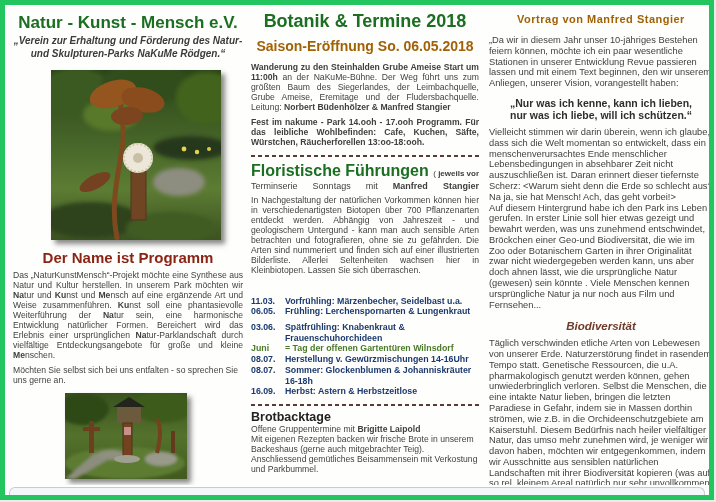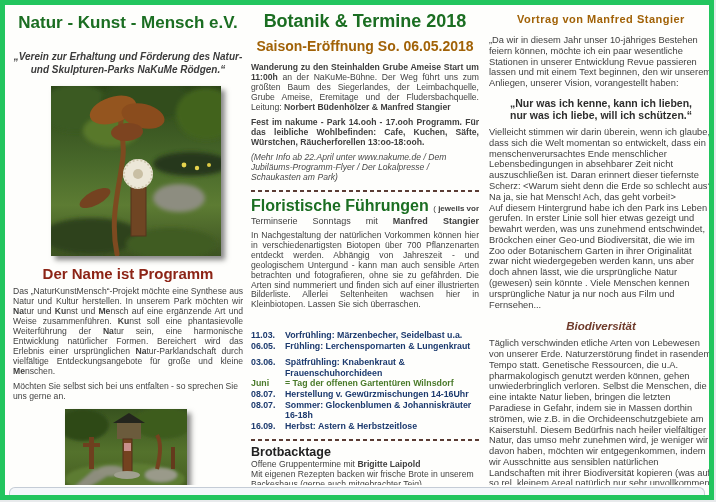--- a/index.html
+++ b/index.html
@@ -14,21 +14,21 @@
   }
   .col{position:absolute;top:0;bottom:10px;overflow:hidden;}
   .col-left{left:8px;width:230px;}
   .col-mid{left:246px;width:228px;}
   .col-right{left:484px;width:224px;}
 
   h1,h2,h3,p{margin:0;padding:0;}
   .green-title{color:var(--heading_green,#1b6e22);font-size:17px;font-weight:bold;text-align:center;margin-top:8px;}
   .mid-title{font-size:18px;margin-top:6px;}
   .right-title{font-size:17px;margin-top:10px;letter-spacing:1px;}
-  .subtitle{color:#3c3c3c;font-size:10px;font-weight:bold;font-style:italic;text-align:center;line-height:1.25;margin-top:18px;}
+  .subtitle{color:#3c3c3c;font-size:10px;font-weight:bold;font-style:italic;text-align:center;line-height:1.25;margin-top:2px;}
   .dark-subtitle{color:#a16207;font-size:14px;font-weight:bold;text-align:center;margin-top:6px;}
   .right-sub{font-size:11px;margin-top:8px;letter-spacing:.5px;}
   .maroon-heading{color:var(--heading_maroon,#8c2416);font-size:15px;font-weight:bold;text-align:center;margin-top:9px;}
   .black-heading{color:#222;font-size:12.5px;font-weight:bold;margin-top:4px;}
   .body{color:var(--body,#3f3f3f);font-size:8.6px;line-height:1.16;margin-top:5px;}
   .just{text-align:justify;}
   .italicp{font-style:italic;color:#4a4a4a;}
   .rbody{color:var(--body,#3f3f3f);font-size:9.3px;line-height:1.16;margin-top:6px;text-align:left;}
   .nogap{margin-top:0;}
   .quote{color:#2e2e2e;font-size:10.5px;font-weight:bold;text-align:center;line-height:1.15;margin-top:8px;}
@@ -141,21 +141,20 @@
     <p class="caption-red">Erleben Sie Kunst und Natur einfach mal anders.</p>
 
   </div>
 
   <div class="col col-mid">
     <h1 class="green-title mid-title">Botanik &amp; Termine 2018</h1>
     <h2 class="dark-subtitle">Saison-Eröffnung So. 06.05.2018</h2>
 
     <p class="body just" style="margin-top:9px;"><span style="font-weight: bold;">Wanderung zu den Steinhalden Grube Ameise Start um 11:00h</span><span> an der NaKuMe-Bühne. Der Weg führt uns zum größten Baum des Siegerlandes, der Leimbachquelle, Grube Ameise, Eremitage und der Fludersbachquelle. Leitung: </span><span style="font-weight: bold;">Norbert Büdenhölzer &amp; Manfred Stangier</span></p>
     <p class="body just"><span style="font-weight: bold;">Fest im nakume - Park 14.ooh - 17.ooh Programm. Für das leibliche Wohlbefinden: Cafe, Kuchen, Säfte, Würstchen, Räucherforellen 13:oo-18:ooh.</span></p>
-    <p class="body italicp">(Mehr Info ab 22.April unter www.nakume.de / Dem Jubiläums-Programm-Flyer / Der Lokalpresse / Schaukasten am Park)</p>
 
     <div class="dash-sep"></div>
 
     <div class="flor-line">
       <span class="green-subhead">Floristische Führungen</span>
       <span class="flor-note"><span>( </span><span style="font-weight: bold; margin-top: 19px;">jeweils von</span></span>
     </div>
     <p class="spread">
         <span>Terminserie</span>
         <span>Sonntags</span>

